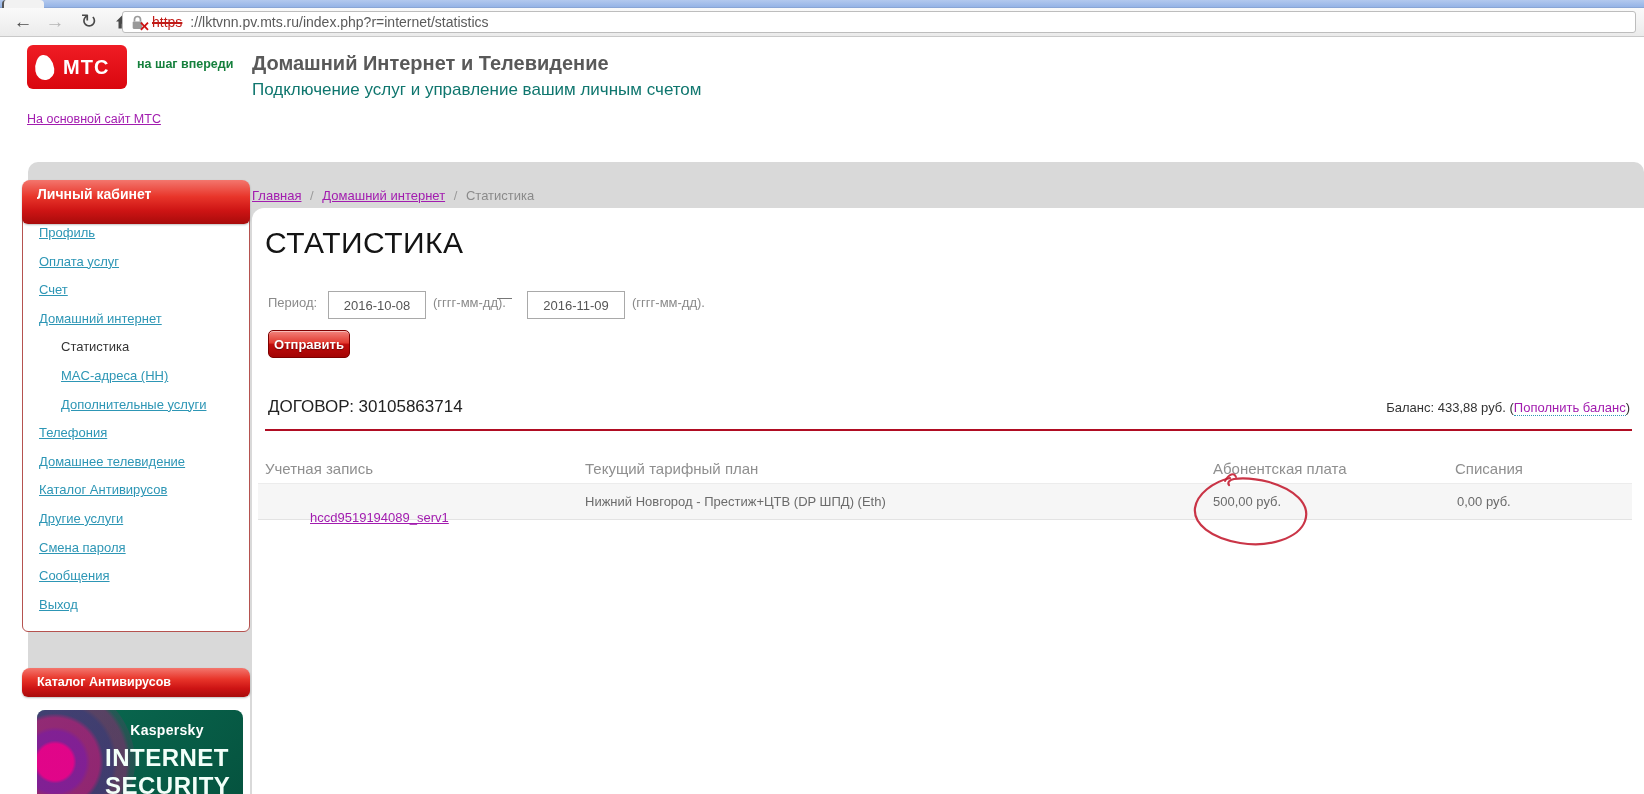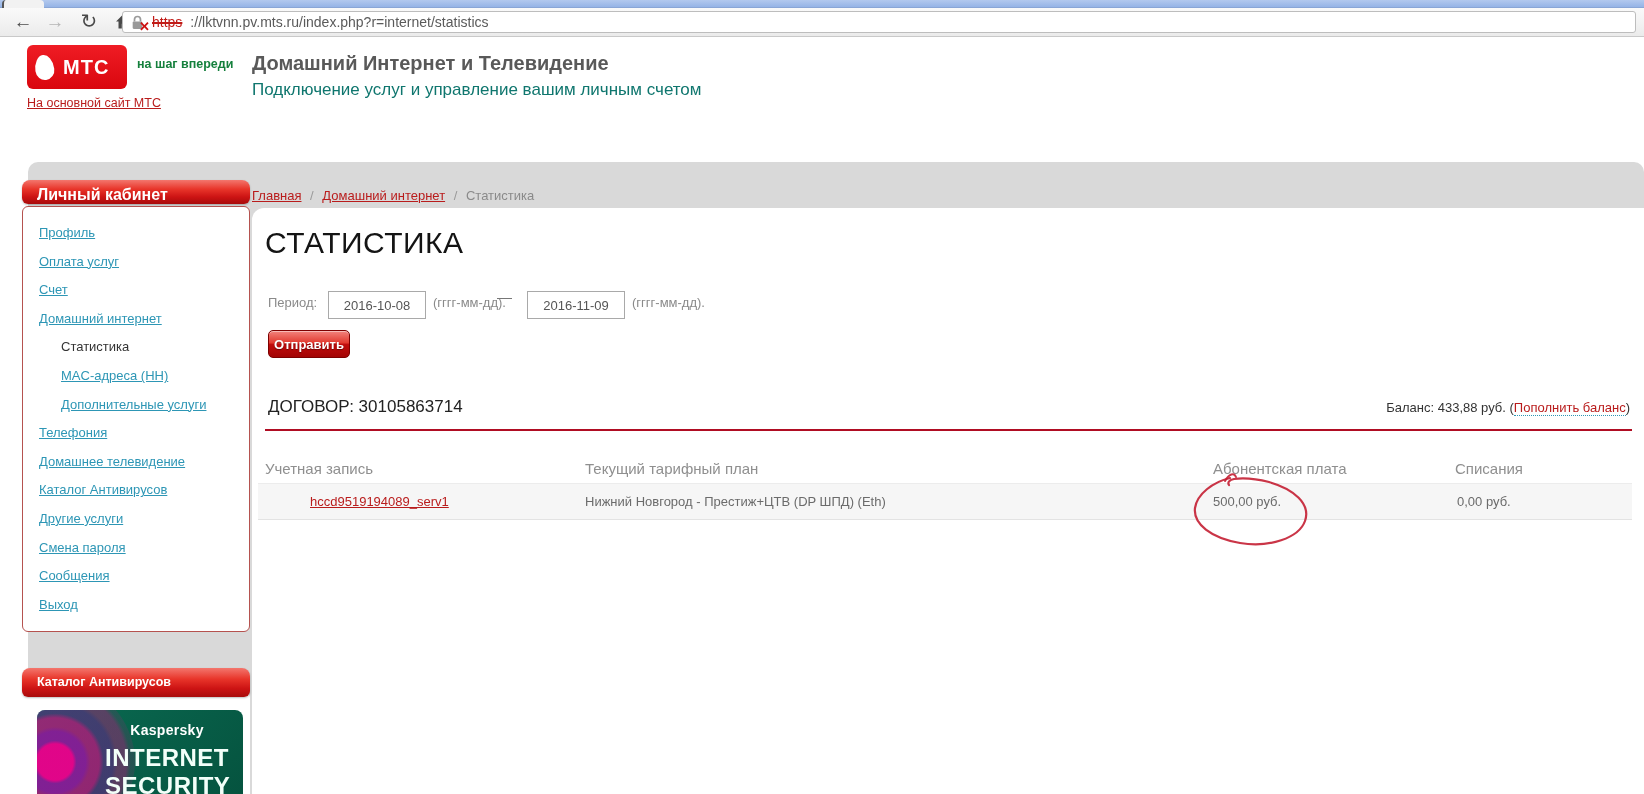--- a/index.html
+++ b/index.html
@@ -28,21 +28,21 @@
 
   
   .logo-box { position:absolute; left:27px; top:45px; width:100px; height:44px; border-radius:6px;
               background:linear-gradient(180deg,#ef1c24,#d9060e); display:flex; align-items:center;
               padding-left:8px; cursor:pointer; }
   .egg { width:19px; height:25px; background:#fff; border-radius:50% 50% 50% 50%/60% 60% 40% 40%; 
          transform:rotate(-8deg); }
   .logo-text { color:#fff; font-weight:bold; font-size:20px; margin-left:9px; letter-spacing:1px; }
   .slogan { position:absolute; left:137px; top:57px; color:#15803d; font-size:12.5px; font-weight:bold; }
   .main-site-link { position:absolute; left:27px; top:96px; font-size:12.5px; }
-  a.teal, .teal { color:#b91c1c; text-decoration:underline; cursor:pointer; }
+  a.teal, .teal { color:#a21caf; text-decoration:underline; cursor:pointer;margin-top:16px; }
   .site-title { position:absolute; left:252px; top:52px; font-size:20px; font-weight:bold; color:#595959; }
   .site-subtitle { position:absolute; left:252px; top:80px; font-size:17px; color:#0f766e; }
 
   
   .gray-panel { position:absolute; left:28px; top:162px; right:0; bottom:0;
                 background:#d9d9d9; border-radius:10px 10px 0 0; }
   .breadcrumb { position:absolute; left:252px; top:188px; font-size:13px; color:#8a8a8a; z-index:3; }
   .breadcrumb .sep { color:#9a9a9a; margin:0 5px; }
   .main-box { position:absolute; left:252px; top:208px; right:0; bottom:0; background:#fff;
               border-radius:12px 0 0 0; z-index:2; }
@@ -74,23 +74,23 @@
 
   
   .th { position:absolute; top:460px; font-size:15px; color:#8f8f8f; z-index:4; }
   .trow { position:absolute; left:258px; top:483px; width:1374px; height:37px; background:#f6f6f6;
           border-top:1px solid #ececec; border-bottom:1px solid #e3e3e3; z-index:4; }
   .td { position:absolute; top:494px; font-size:13px; color:#6b6b6b; z-index:5; }
 
   .circle-svg { position:absolute; left:1185px; top:468px; z-index:6; pointer-events:none; }
 
   
-  .sb-tab { position:absolute; left:22px; width:228px; height:24px; border-radius:8px 8px 6px 6px;
+  .sb-tab { position:absolute; left:22px; width:228px; height:44px; border-radius:8px 8px 6px 6px;
             background:linear-gradient(180deg,#f3766d 0%,#e8352a 38%,#cd1414 70%,#a80b0b 100%);
-            color:#fff; font-weight:bold; font-size:16px; line-height:29px; padding-left:15px;
+            color:#fff; font-weight:bold; font-size:14px; line-height:29px; padding-left:15px;
             z-index:5; box-shadow:0 1px 2px rgba(0,0,0,.25); }
   .sb-tab1 { top:180px; }
   .sb-tab2 { top:668px; height:29px; font-size:12.5px; }
   .sb-body1 { position:absolute; left:22px; top:206px; width:228px; height:426px; background:#fff;
               border:1px solid #b5524f; border-radius:6px; z-index:4; padding:18px 0 0 16px; }
   .sb-item { font-size:13px; margin-bottom:13.6px; }
   .sb-item .sb-link { color:#2d96b5; text-decoration:underline; cursor:pointer; }
   .sb-item.indent { padding-left:22px; }
   .sb-item.current { color:#333; }
   .sb-body2 { position:absolute; left:22px; top:692px; width:228px; height:110px; background:#fff;

